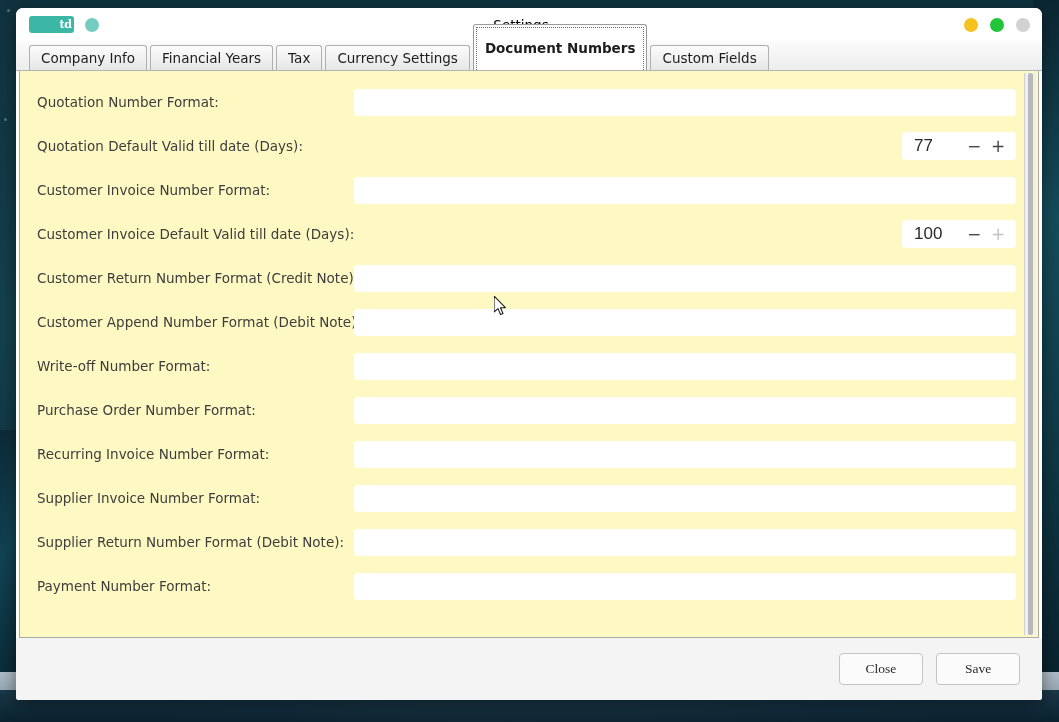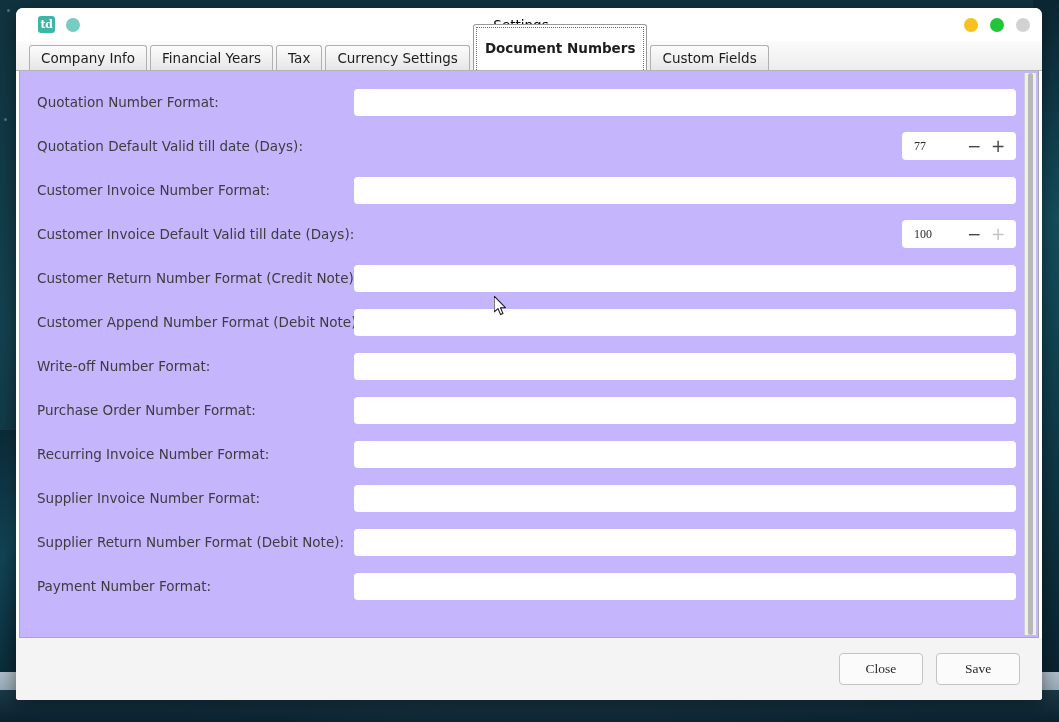--- a/index.html
+++ b/index.html
@@ -68,31 +68,32 @@
   #titlebar {
     position: relative;
     height: 33px;
     min-height: 33px;
     background: #ffffff;
     display: flex;
     align-items: center;
     padding: 0 12px 0 0;
   }
   #app-icon {
-    margin-left: 22px;
+    margin-left: 13px;
     width: 17px; height: 17px;
     border-radius: 3px;
     background: #3cb7a6;
     color: #ffffff;
     font-size: 11px;
     line-height: 17px;
     text-align: center;
     font-weight: bold;
     letter-spacing: -0.5px;
     font-family: "DejaVu Serif", serif;
+    padding-left: 28px;
   }
   #app-dot {
     margin-left: 11px;
     width: 14px; height: 14px;
     border-radius: 50%;
     background: #75ccc0;
   }
   #window-title {
     position: absolute;
     left: 0; right: 16px;
@@ -150,21 +151,21 @@
     left: 2px; right: 2px; top: 2px; bottom: 0;
     border: 1px dotted #6a6a6a;
     border-bottom: none;
     pointer-events: none;
   }
 
   
   #formwrap {
     flex: 1;
     position: relative;
-    background: #c4b5fd;
+    background: #fef9c3;
     border: 1px solid #a8a8a8;
     border-top: none;
     margin: 0 3px;
     overflow: hidden;
   }
   #formarea {
     position: absolute;
     inset: 0;
     padding: 9px 0 0 0;
     box-sizing: border-box;
@@ -208,23 +209,23 @@
     height: 28px;
     box-sizing: border-box;
     background: #ffffff;
     border-radius: 4px;
     display: flex;
     align-items: center;
     padding: 0 6px 0 12px;
   }
   .spinner .val {
     flex: 1;
-    font-size: 12px;
+    font-size: 17px;
     color: #2a2a2a;
-    font-family: Liberation Serif, serif;
+    font-family: Liberation Sans, sans-serif;
   }
   .spinner .btn {
     width: 24px;
     text-align: center;
     font-size: 17px;
     line-height: 1;
     color: #454545;
     user-select: none;
   }
   .spinner .btn.disabled { color: #c4c4c4; }

